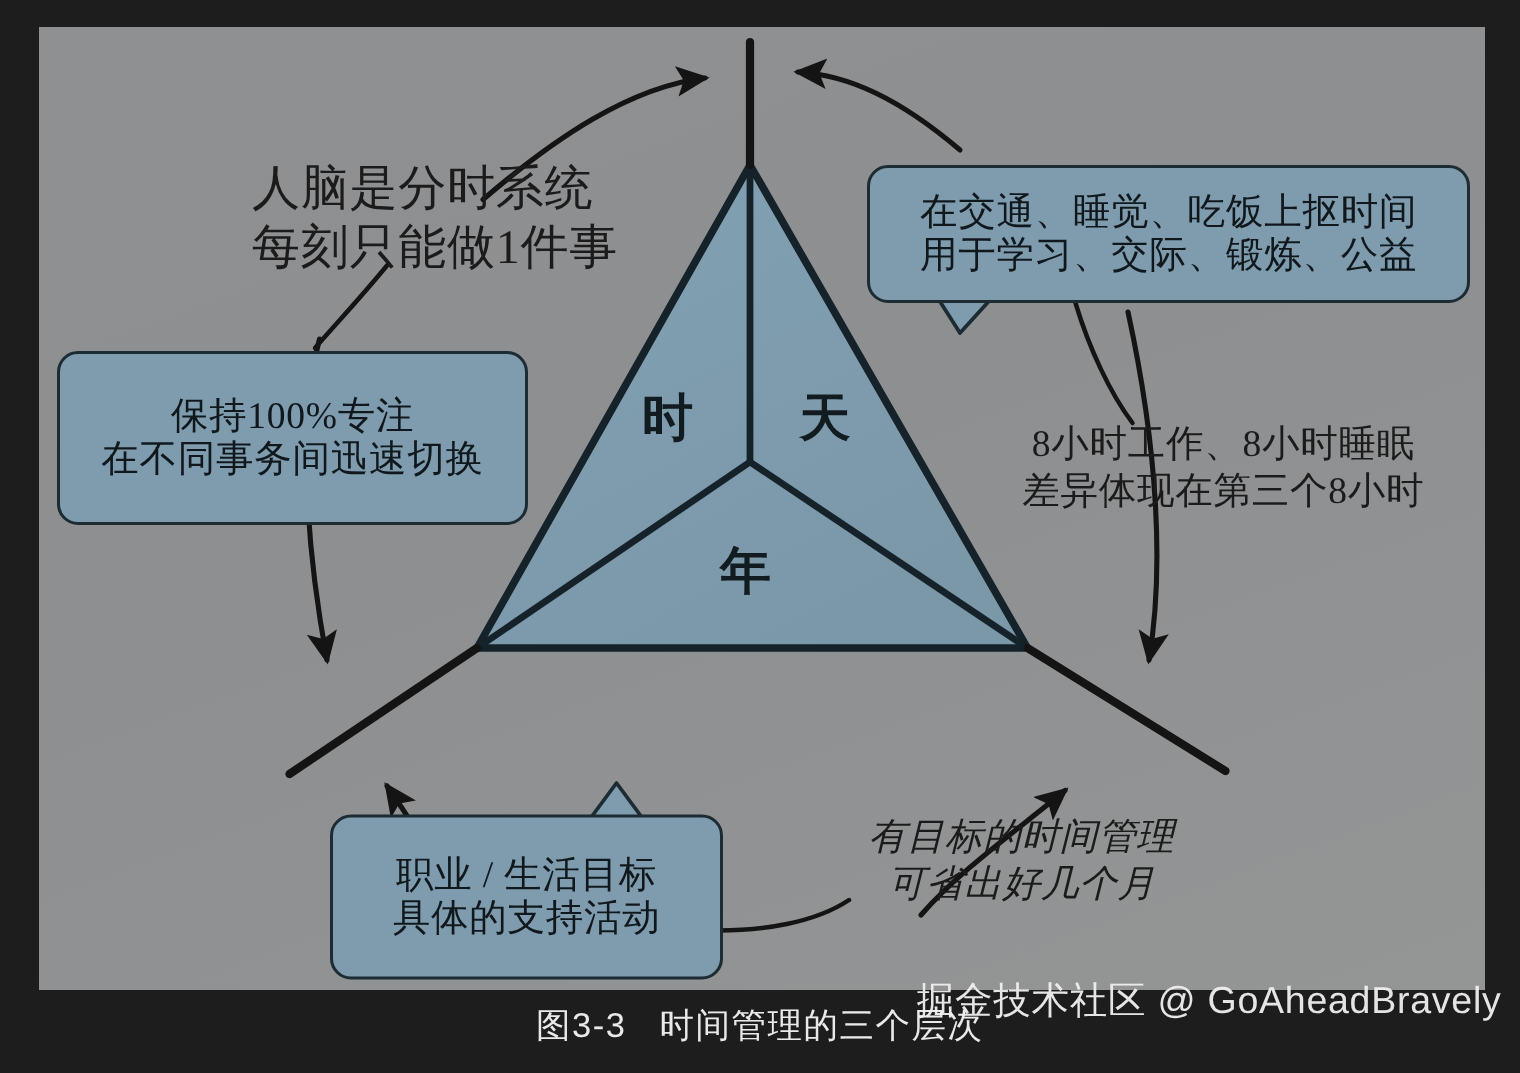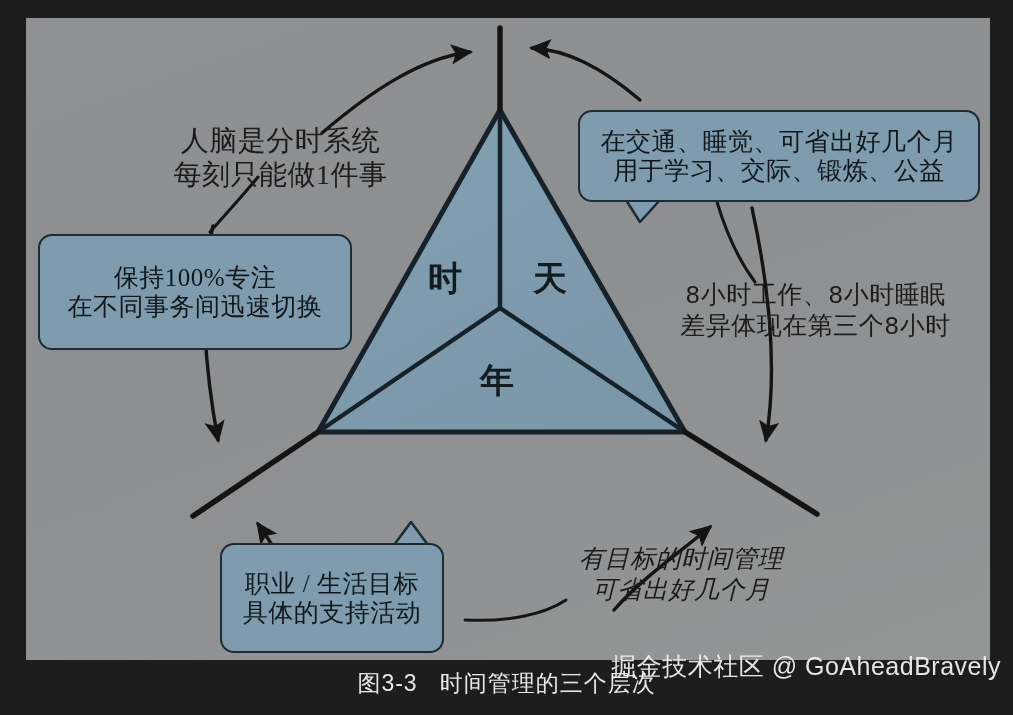--- a/index.html
+++ b/index.html
@@ -60,27 +60,27 @@
   
   #bubble-focus {
     left: 38px; top: 234px; width: 314px; height: 116px;
     font-size: 25px;
   }
   #bubble-squeeze {
     left: 578px; top: 110px; width: 402px; height: 92px;
     font-size: 25px;
   }
   #bubble-goals {
-    left: 220px; top: 543px; width: 224px; height: 110px;
+    left: 220px; top: 543px; width: 262px; height: 110px;
     font-size: 25px;
   }
 
   
-  #label-brain { left: 168px; top: 106px; width: 225px; font-size: 28px; margin-top: 18px; }
-  #label-eight-hours { left: 658px; top: 282px; width: 315px; font-size: 25px; font-family: Liberation Mono, monospace; }
+  #label-brain { left: 168px; top: 106px; width: 225px; font-size: 32px; }
+  #label-eight-hours { left: 658px; top: 282px; width: 315px; font-size: 25px; }
   #label-goal-mgmt { left: 556px; top: 544px; width: 250px; font-size: 25px; font-style: italic; }
 
   
   .tri-label {
     position: absolute;
     color: #121b20;
     font-size: 34px;
     font-weight: 700;
     letter-spacing: 6px;
     text-align: center;
@@ -169,21 +169,21 @@
     <span class="line">人脑是分时系统</span>
     <span class="line">每刻只能做1件事</span>
   </div>
 
   <div class="bubble" id="bubble-focus">
     <span class="line">保持100%专注</span>
     <span class="line">在不同事务间迅速切换</span>
   </div>
 
   <div class="bubble" id="bubble-squeeze">
-    <span class="line">在交通、睡觉、可省出好几个月</span>
+    <span class="line">在交通、睡觉、吃饭上抠时间</span>
     <span class="line">用于学习、交际、锻炼、公益</span>
   </div>
 
   <div class="plain" id="label-eight-hours">
     <span class="line">8小时工作、8小时睡眠</span>
     <span class="line">差异体现在第三个8小时</span>
   </div>
 
   <div class="bubble" id="bubble-goals">
     <span class="line">职业 / 生活目标</span>

